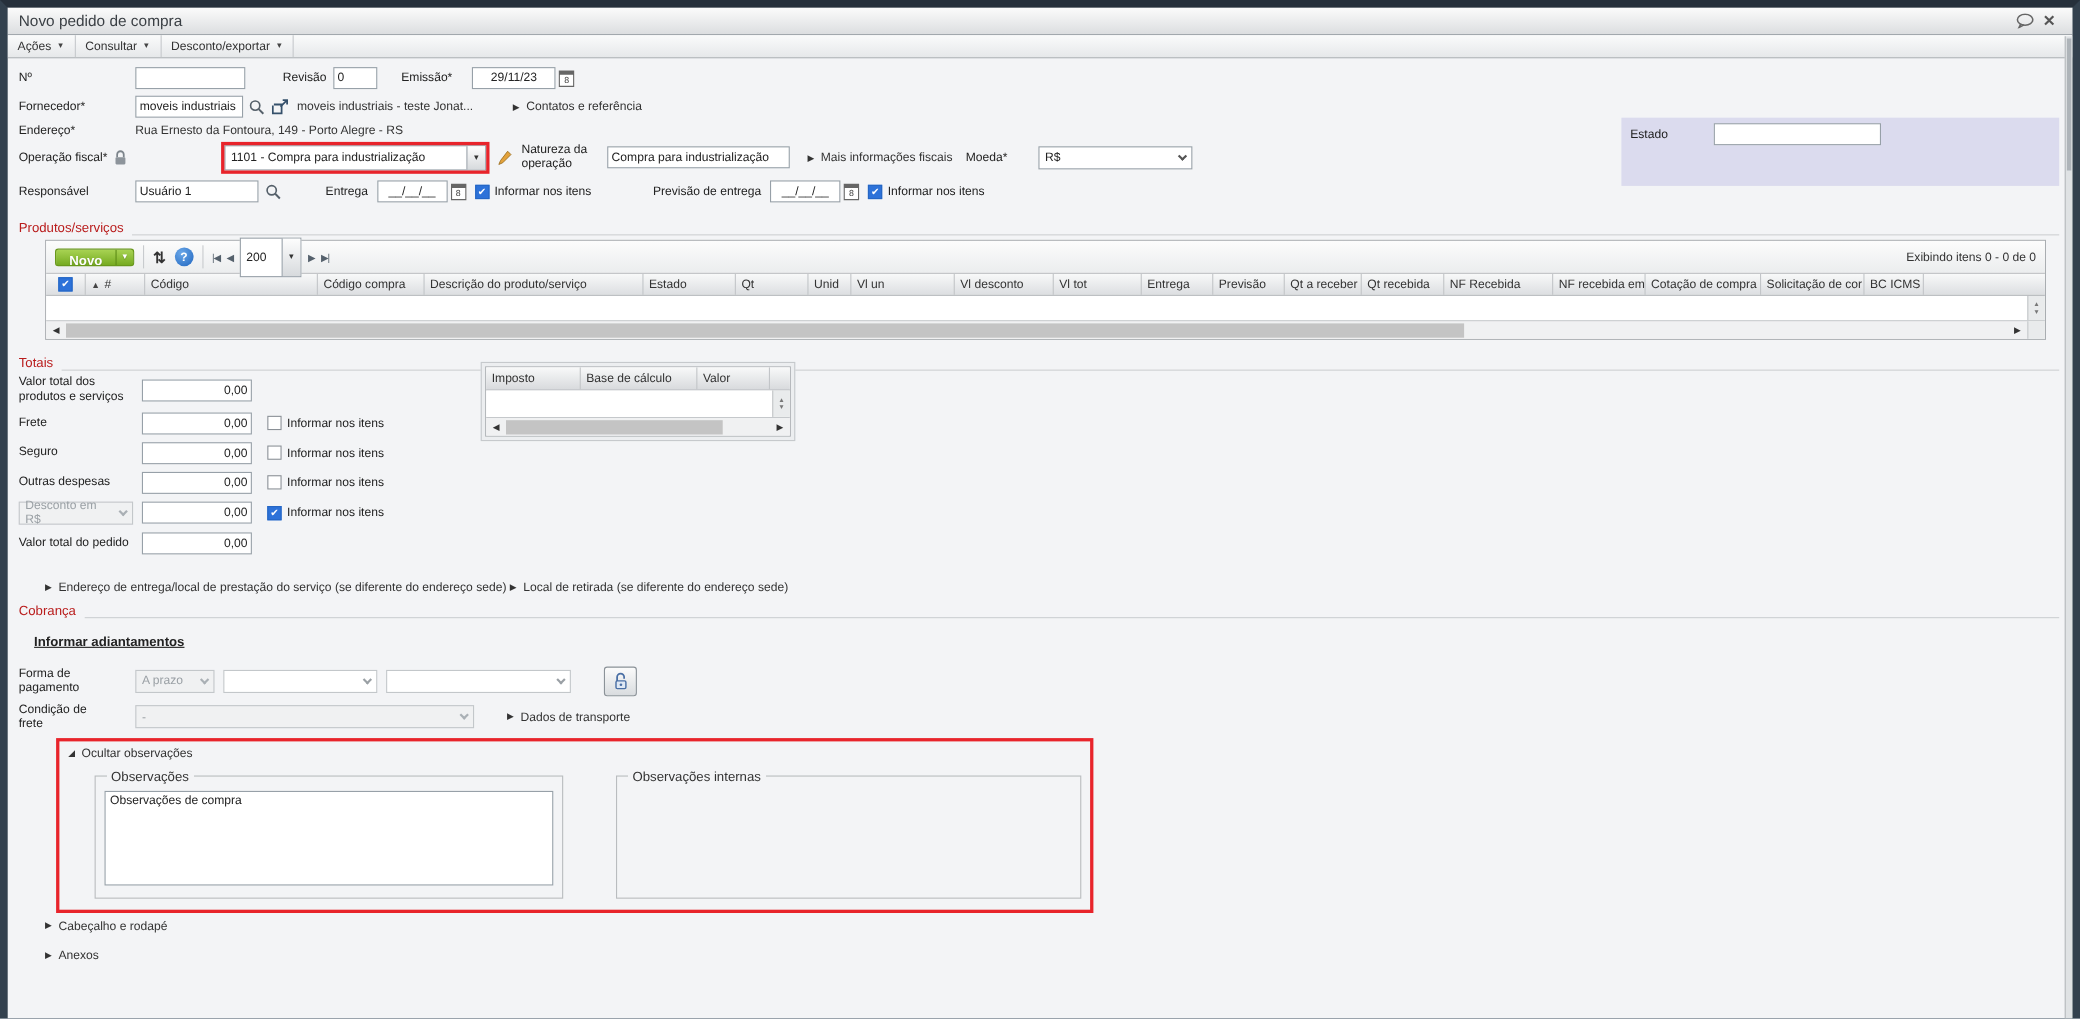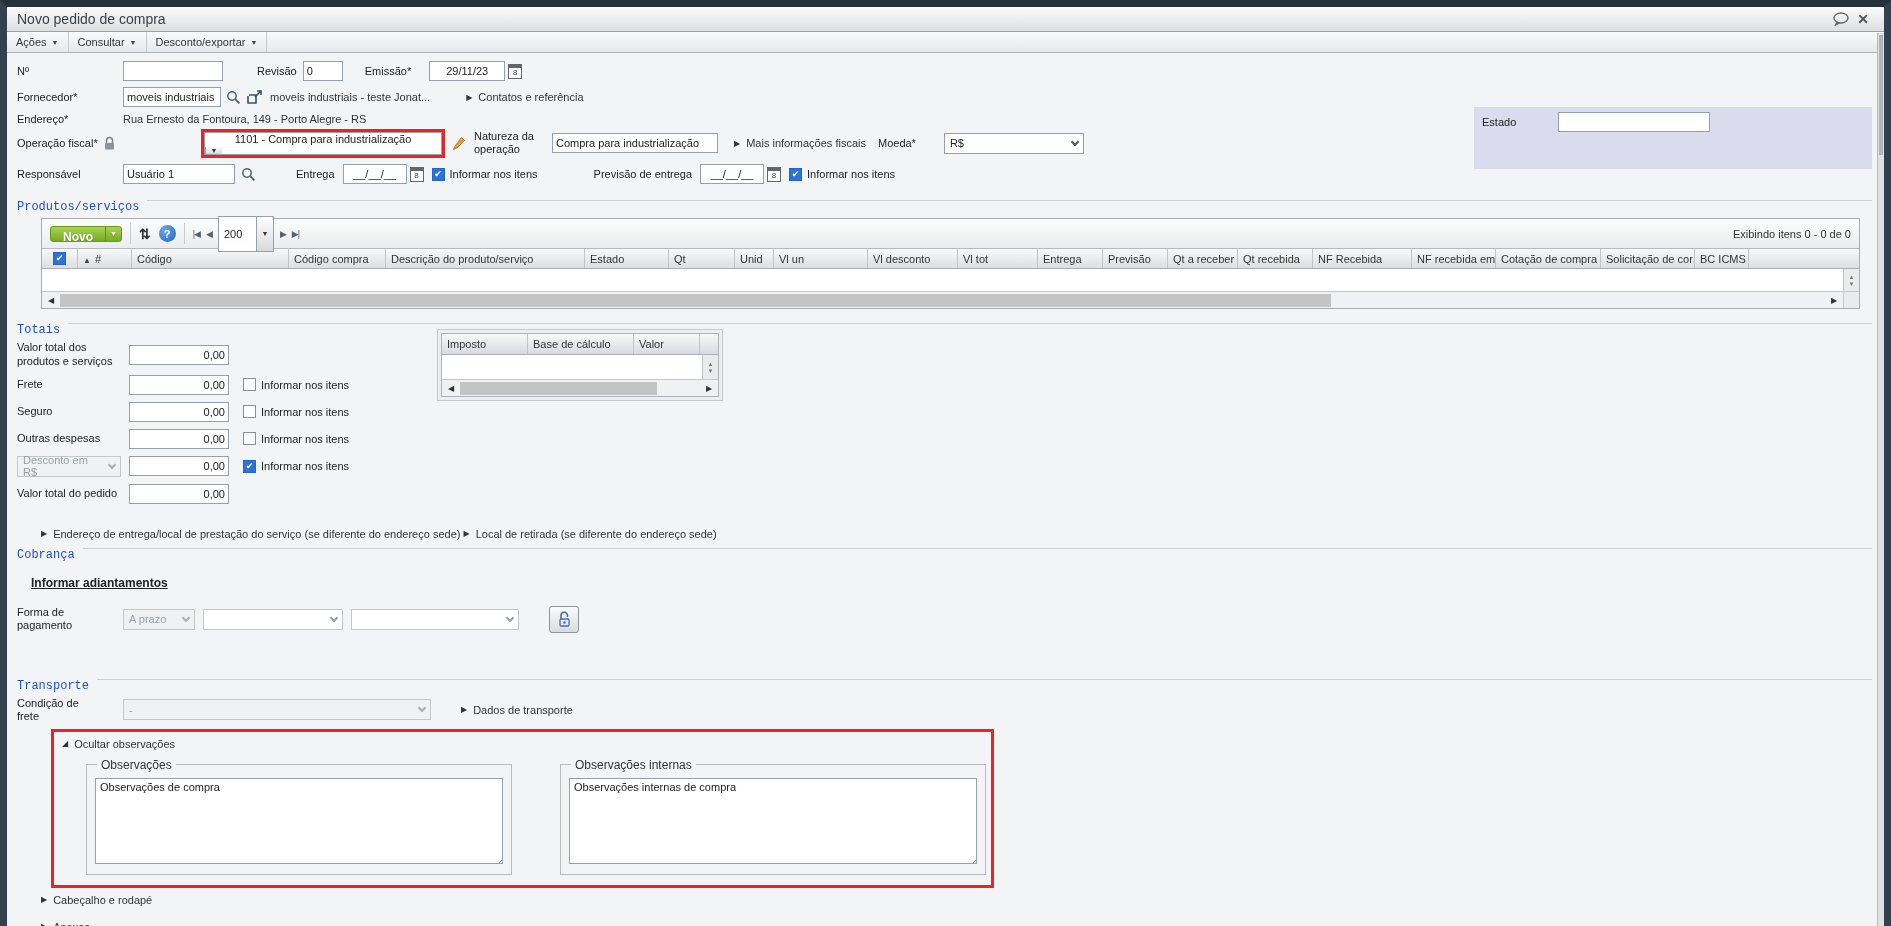--- a/index.html
+++ b/index.html
@@ -49,21 +49,21 @@
   .sel.disabled { background:#f0f1f2; color:#9aa0a5; border-color:#c3c7ca; }
   .chev { width:6px; height:6px; border-right:2px solid #555; border-bottom:2px solid #555; transform:rotate(45deg); margin-top:-3px; flex:none; margin-left:8px; }
   .sel.disabled .chev { border-color:#aab0b5; }
   .sel-boxarrow { padding:0; }
   .sel-boxarrow .sel-text { padding:0 5px; }
   .sel-btn {
     width:17px; align-self:stretch; border-left:1px solid #97a0a8;
     background:linear-gradient(#fdfdfd,#d7dadd); display:flex; align-items:center; justify-content:center;
     font-size:7px; color:#333; flex:none;
   }
-  .red-annot { outline:3px solid #e8242b; outline-offset:0px;flex-direction:column; }
+  .red-annot { outline:3px solid #e8242b; outline-offset:0px; }
   
   .icon { display:inline-flex; align-items:center; justify-content:center; flex:none; }
   .cal-icon {
     width:14px; height:15px; border:1px solid #666; border-top:4px solid #666;
     background:#fff; font-size:8px; color:#444; display:inline-flex; align-items:center; justify-content:center;
     margin-left:3px; cursor:pointer;
   }
   .cbx { width:13px; height:13px; border:1px solid #8a9096; background:#fff; display:inline-flex; align-items:center; justify-content:center; cursor:pointer; flex:none; }
   .cbx.checked { background:#2d72d9; border-color:#2566c4; }
   .cbx.checked::after { content:"✔"; color:#fff; font-size:9px; line-height:1; }
@@ -71,21 +71,21 @@
   .toggle { display:inline-flex; align-items:center; gap:6px; color:#333; cursor:pointer; }
   .tri { font-size:8px; color:#333; }
   
   .estado-panel {
     position:absolute; top:54px; right:12px; width:398px; height:62px;
     background:#dbdbee; padding:5px 8px;
   }
   .estado-row { display:flex; align-items:center; margin-bottom:4px; }
   .estado-row .lbl { width:76px; line-height:1.15; }
   
-  .legend { display:flex; align-items:flex-start; color:#1d4ed8; font-size:12px; margin:0 12px 4px 0;font-family:Liberation Mono, monospace; }
+  .legend { display:flex; align-items:flex-end; color:#b91c1c; font-size:12px; margin:0 12px 4px 0; }
   .legend::after { content:""; flex:1; border-top:1px solid #cdd0d3; margin-left:8px; }
   
   .grid-wrap { margin:4px 24px 0 24px; border:1px solid #a9adb1; background:#fff; }
   .toolbar {
     height:30px; background:linear-gradient(#fcfcfc,#ebedee); border-bottom:1px solid #b7babd;
     display:flex; align-items:center; padding:0 8px; gap:8px;
   }
   .btn-novo {
     display:inline-flex; height:16px; border:1px solid #69981c; border-radius:3px;
     background:linear-gradient(#a8d353,#76ab21); color:#fff; font-weight:bold; font-size:12px;
@@ -468,23 +468,20 @@
       </div>
       <span class="lock-btn">
         <svg width="15" height="17" viewBox="0 0 15 17">
             <path d="M4 8 V4.5 a3.2 3.2 0 0 1 6.4 0 V6" fill="none" stroke="#4a6fa5" stroke-width="1.6"></path>
             <rect x="3" y="8" width="9" height="7" rx="1.2" fill="#dfe8f4" stroke="#4a6fa5" stroke-width="1.3"></rect>
             <circle cx="7.5" cy="11.5" r="1.2" fill="#4a6fa5"></circle>
           </svg>
       </span>
     </div>
 
-    <div class="legend" style="margin-top:46px">
-        <span>Transporte</span>
-      </div>
     <div class="frow" style="margin-top:2px">
       <span class="lbl two" style="width:78px">Condição de frete</span>
       <div class="sel disabled" style="width:308px;margin-left:28px">
         <span>-</span>
         <span class="chev"></span>
       </div>
       <span class="toggle" style="margin-left:30px">
         <span class="tri">▶</span>
         <span>Dados de transporte</span>
       </span>
@@ -495,21 +492,20 @@
         <span class="tri">◢</span>
         <span>Ocultar observações</span>
       </div>
       <div class="obs-fieldsets">
         <fieldset class="obsfs">
           <legend>Observações</legend>
           <textarea class="obs" style="">Observações de compra</textarea>
         </fieldset>
         <fieldset class="obsfs">
           <legend>Observações internas</legend>
-          <textarea class="obs" style="">Observações internas de compra</textarea>
         </fieldset>
       </div>
     </div>
 
     <div class="bottom-toggles">
       <div class="toggle" style="margin-top:6px">
         <span class="tri">▶</span>
         <span>Cabeçalho e rodapé</span>
       </div>
       <div class="toggle">

